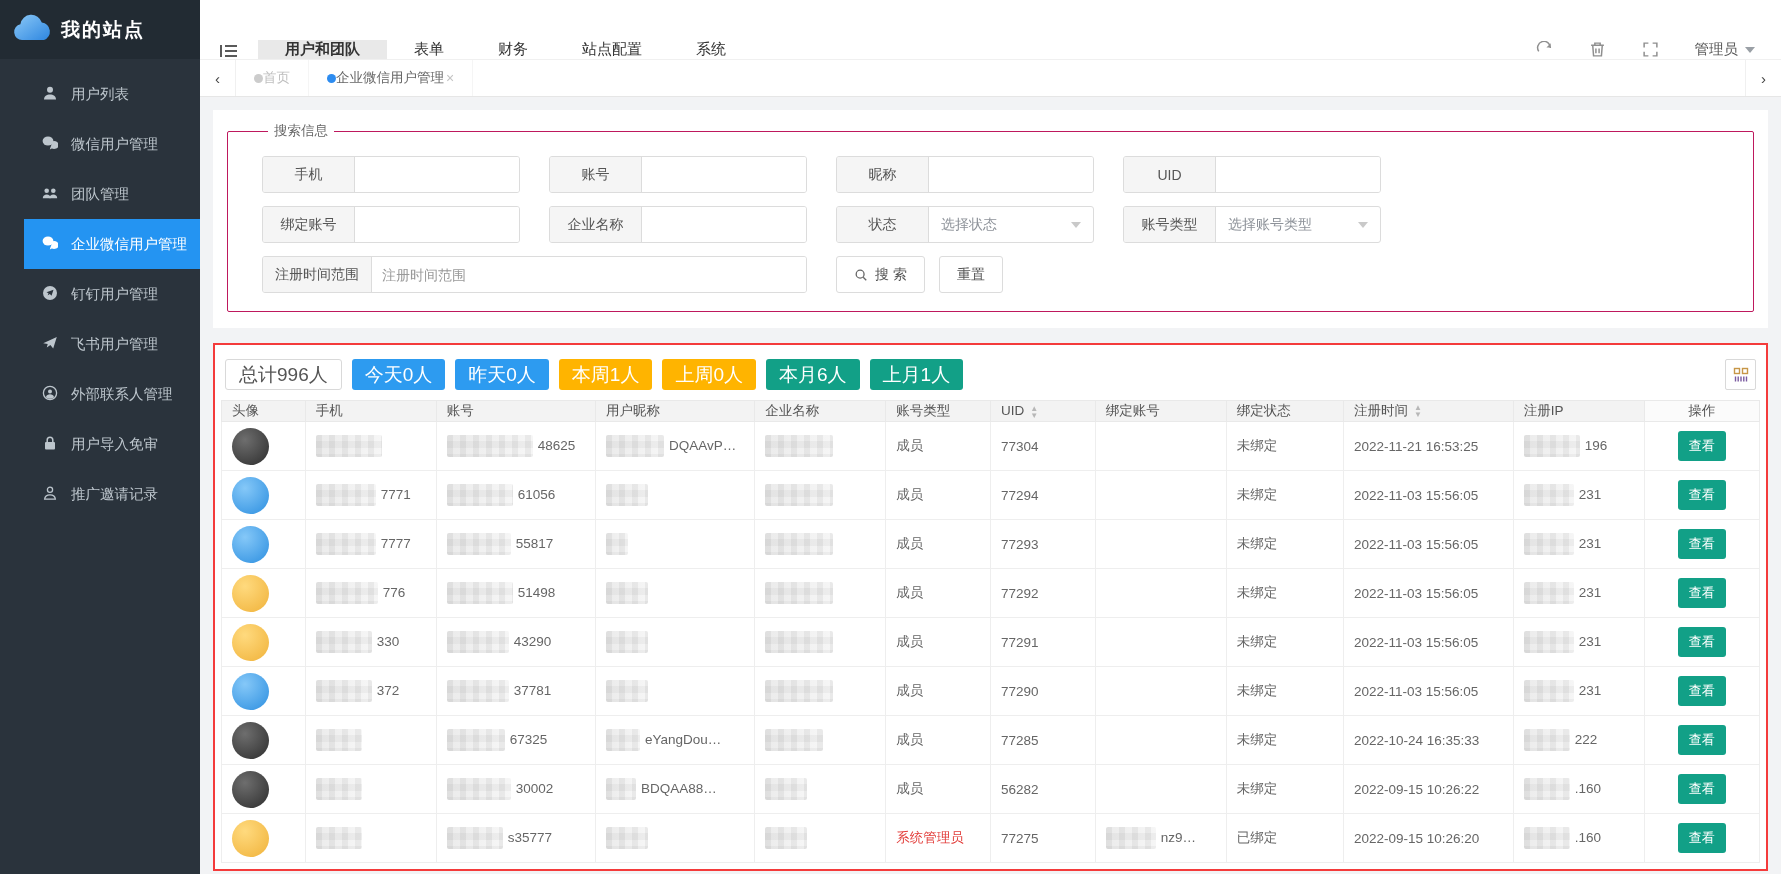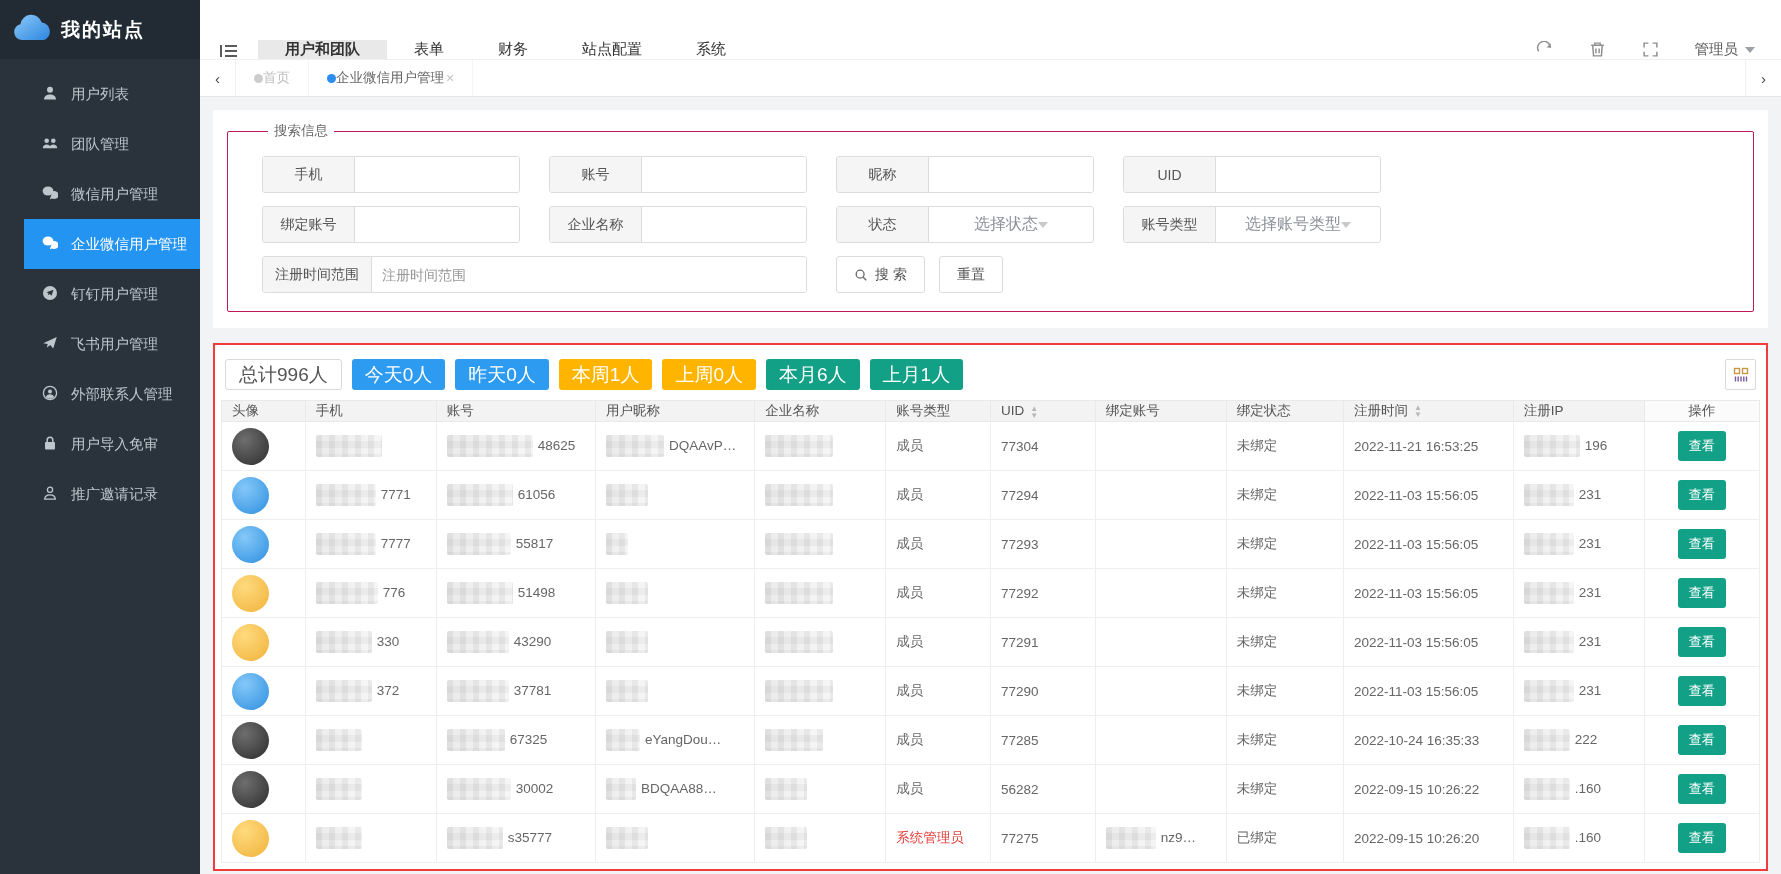--- a/index.html
+++ b/index.html
@@ -42,21 +42,21 @@
   
   .content { flex:1; padding:13px 13px 0; overflow:hidden; }
   .search-panel { background:#fff; padding:12px 14px 16px; }
   fieldset { border:1px solid #be185d; border-radius:2px; padding:16px 34px 18px; }
   legend { font-size:13.5px; color:#666; padding:0 6px; margin-left:6px; }
   .form-grid { display:grid; grid-template-columns:repeat(4,258px); gap:13px 29px; }
   .input-group { display:flex; height:37px; border:1px solid #dcdcdc; border-radius:3px; background:#fff; overflow:hidden; }
   .ig-label { background:#f5f5f5; border-right:1px solid #dcdcdc; min-width:92px; display:flex; align-items:center; justify-content:center; font-size:14px; color:#555; padding:0 12px; white-space:nowrap; flex-shrink:0; }
   .input-group input { border:none; outline:none; flex:1; min-width:0; padding:0 10px; font-size:14px; color:#555; background:#fff; }
   .input-group input::placeholder { color:#999; }
-  .ig-select { flex:1; display:flex; align-items:center; justify-content:center; padding:0 12px; color:#8d9299; cursor:pointer; font-size:16px; }
+  .ig-select { flex:1; display:flex; align-items:center; justify-content:space-between; padding:0 12px; color:#8d9299; cursor:pointer; font-size:14px; }
   .row3 { display:flex; margin-top:13px; gap:29px; align-items:center; }
   .date-group { width:545px; }
   .btn-plain { height:37px; border:1px solid #dcdcdc; background:#fff; border-radius:3px; padding:0 17px; font-size:14px; color:#555; cursor:pointer; display:inline-flex; align-items:center; gap:7px; }
   .btn-plain svg { width:14px; height:14px; stroke:#666; fill:none; stroke-width:1.5; }
   .btn-reset { margin-left:-15px; }
 
   
   .red-box { margin-top:15px; border:2px solid #f43b3b; background:#fff; padding:6px; }
   .stats-row { display:flex; gap:10px; align-items:center; padding:8px 4px 10px; }
   .stat { height:31px; padding:0 13px; border-radius:3px; font-size:19px; color:#fff; display:inline-flex; align-items:center; cursor:pointer; border:none; }
@@ -104,33 +104,33 @@
     <nav class="menu">
         <div class="menu-item">
           <span><svg width="16" height="16" viewBox="0 0 16 16" fill="currentColor">
               <circle cx="8" cy="4.8" r="3"></circle>
               <path d="M2 14.5c0-3.4 2.7-5.1 6-5.1s6 1.7 6 5.1z"></path>
             </svg></span>
           <span>用户列表</span>
         </div>
         <div class="menu-item">
           <span><svg width="16" height="16" viewBox="0 0 16 16" fill="currentColor">
+              <ellipse cx="6" cy="6" rx="5.4" ry="4.6"></ellipse>
+              <path d="M10.8 6.2a4.7 4 0 11-1 7.4l-2 .9.5-1.8z"></path>
+            </svg></span>
+          <span>微信用户管理</span>
+        </div>
+        <div class="menu-item">
+          <span><svg width="16" height="16" viewBox="0 0 16 16" fill="currentColor">
               <circle cx="4.7" cy="5.8" r="2.3"></circle>
               <circle cx="11.3" cy="5.8" r="2.3"></circle>
               <path d="M.8 13.2c0-2.4 1.8-3.7 3.9-3.7s3.9 1.3 3.9 3.7z"></path>
               <path d="M7.4 13.2c0-2.4 1.8-3.7 3.9-3.7s3.9 1.3 3.9 3.7z"></path>
             </svg></span>
           <span>团队管理</span>
-        </div>
-        <div class="menu-item">
-          <span><svg width="16" height="16" viewBox="0 0 16 16" fill="currentColor">
-              <ellipse cx="6" cy="6" rx="5.4" ry="4.6"></ellipse>
-              <path d="M10.8 6.2a4.7 4 0 11-1 7.4l-2 .9.5-1.8z"></path>
-            </svg></span>
-          <span>微信用户管理</span>
         </div>
         <div class="menu-item active">
           <span><svg width="16" height="16" viewBox="0 0 16 16" fill="currentColor">
               <ellipse cx="6" cy="6" rx="5.4" ry="4.6"></ellipse>
               <path d="M10.8 6.2a4.7 4 0 11-1 7.4l-2 .9.5-1.8z"></path>
             </svg></span>
           <span>企业微信用户管理</span>
         </div>
         <div class="menu-item">
           <span><svg width="16" height="16" viewBox="0 0 16 16" fill="currentColor">

